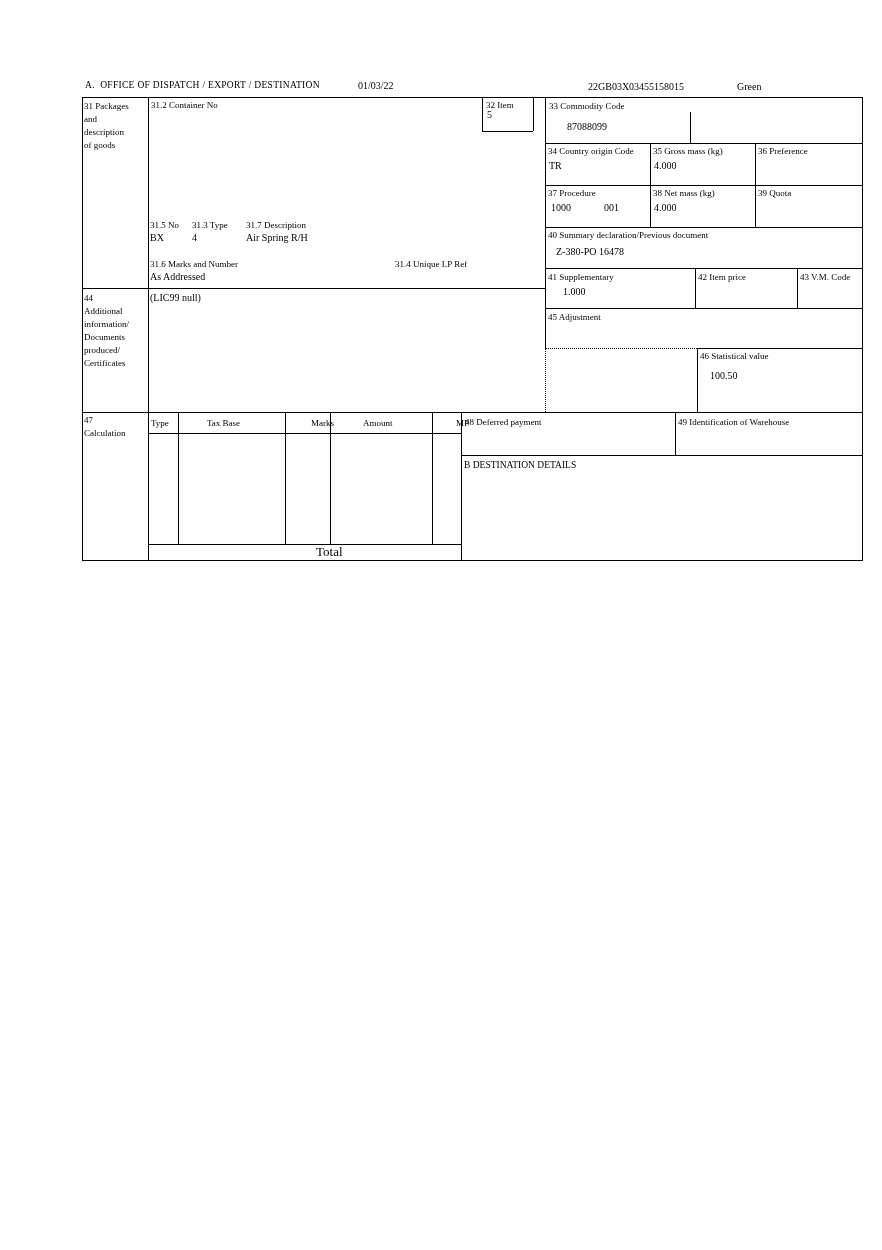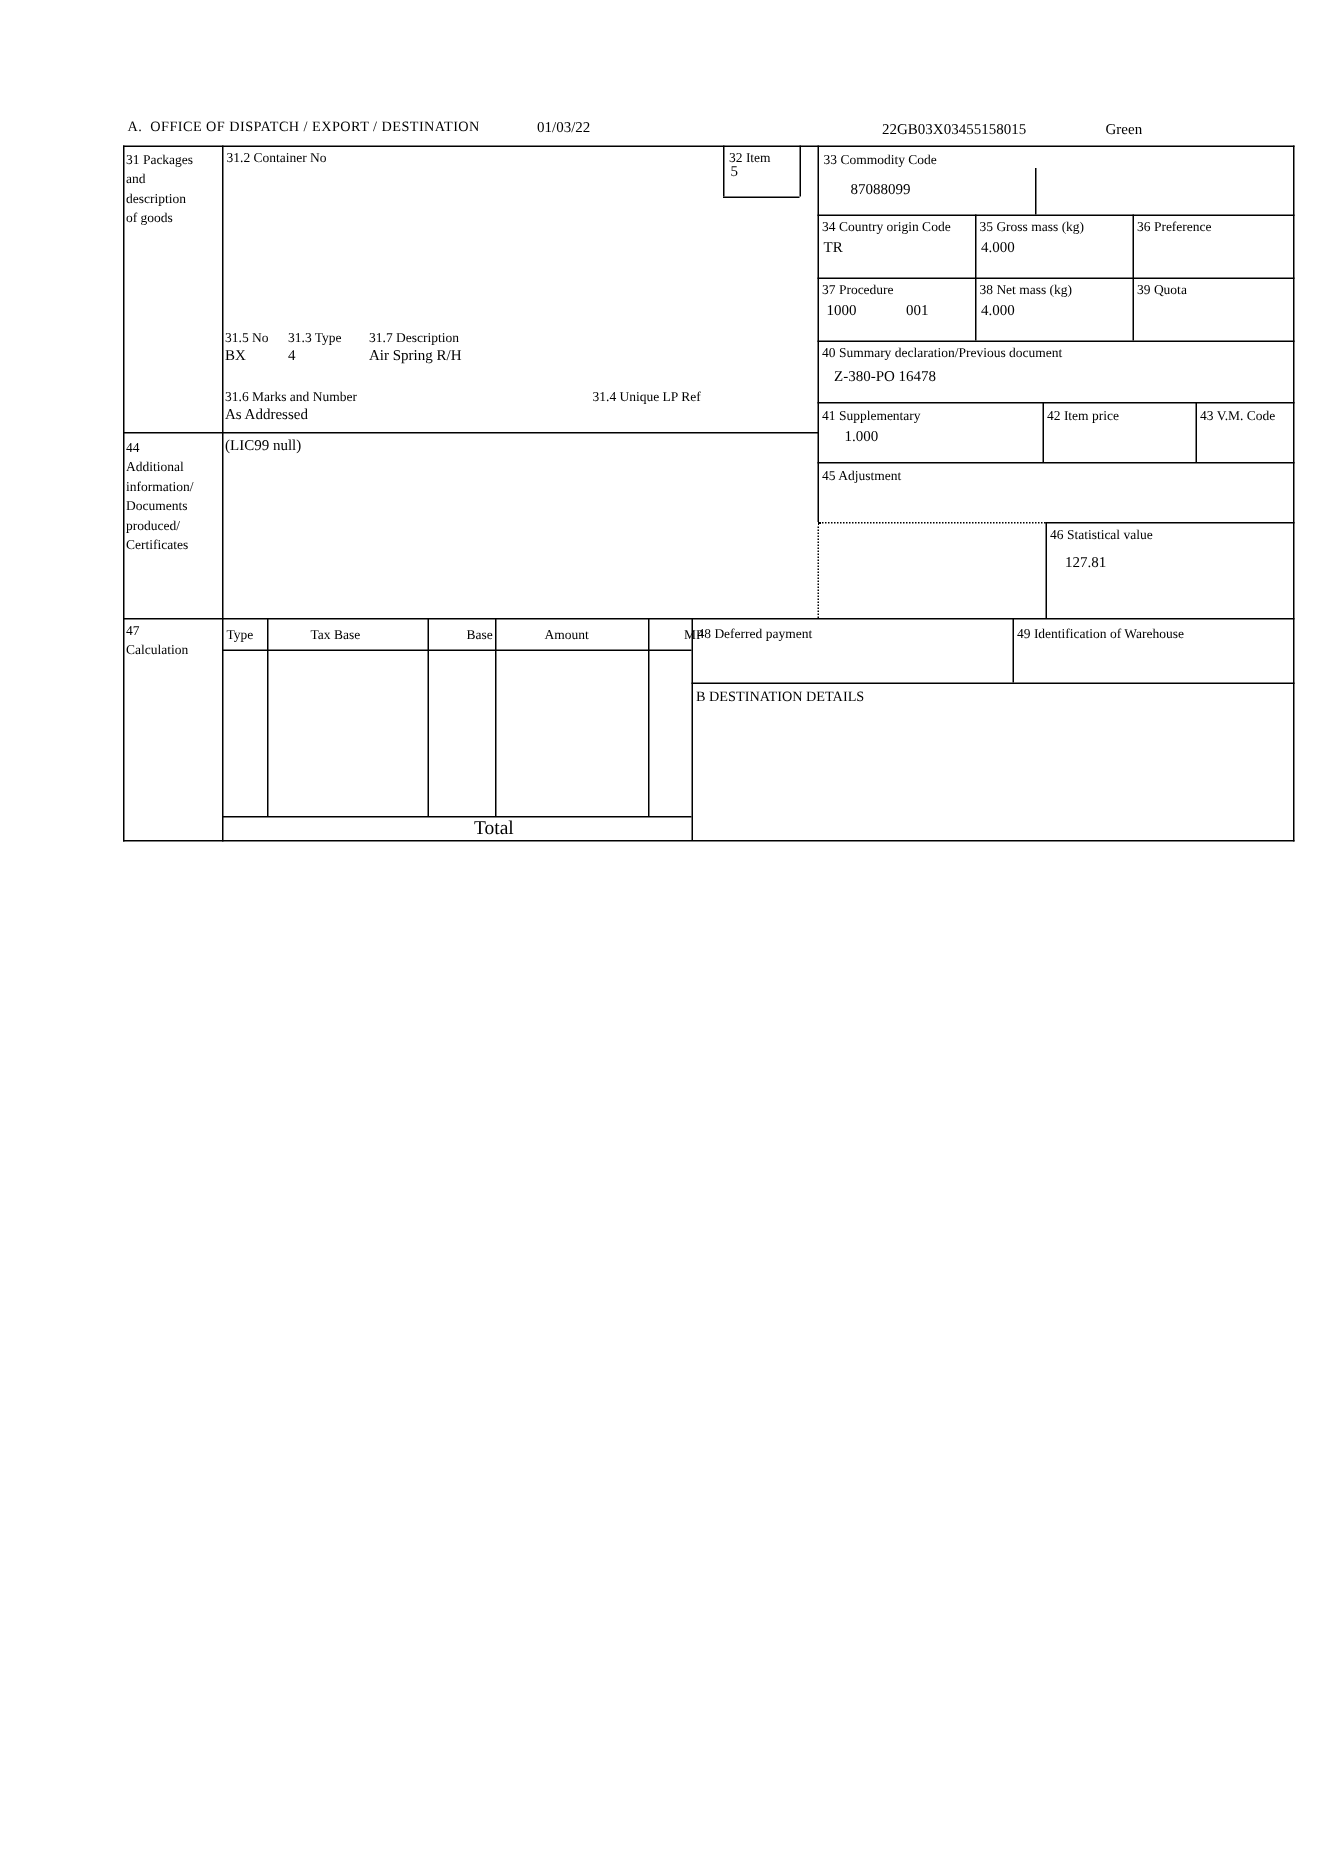--- a/index.html
+++ b/index.html
@@ -110,25 +110,25 @@
   <div class="lbl" style="left:548px;top:272px">41 Supplementary</div>
   <div class="val" style="left:563px;top:284px">1.000</div>
   <div class="lbl" style="left:698px;top:272px">42 Item price</div>
   <div class="lbl" style="left:800px;top:272px">43 V.M. Code</div>
 
   <div class="val" style="left:150px;top:290px">(LIC99 null)</div>
 
   <div class="lbl" style="left:548px;top:312px">45 Adjustment</div>
 
   <div class="lbl" style="left:700px;top:351px">46 Statistical value</div>
-  <div class="val" style="left:710px;top:368px">127.81</div>
+  <div class="val" style="left:710px;top:368px">100.50</div>
 
   <div class="lbl" style="left:151px;top:418px">Type</div>
   <div class="lbl" style="left:207px;top:418px">Tax Base</div>
-  <div class="lbl" style="left:311px;top:418px">Base</div>
+  <div class="lbl" style="left:311px;top:418px">Marks</div>
   <div class="lbl" style="left:363px;top:418px">Amount</div>
   <div class="lbl" style="left:456px;top:418px">MP</div>
   <div class="lbl" style="left:316px;top:546px;font-size:13px">Total</div>
 
   <div class="lbl" style="left:465px;top:417px">48 Deferred payment</div>
   <div class="lbl" style="left:678px;top:417px">49 Identification of Warehouse</div>
   <div class="lbl b" style="left:464px;top:460px;font-size:9.5px">B DESTINATION DETAILS</div>
 
 </div>
 

